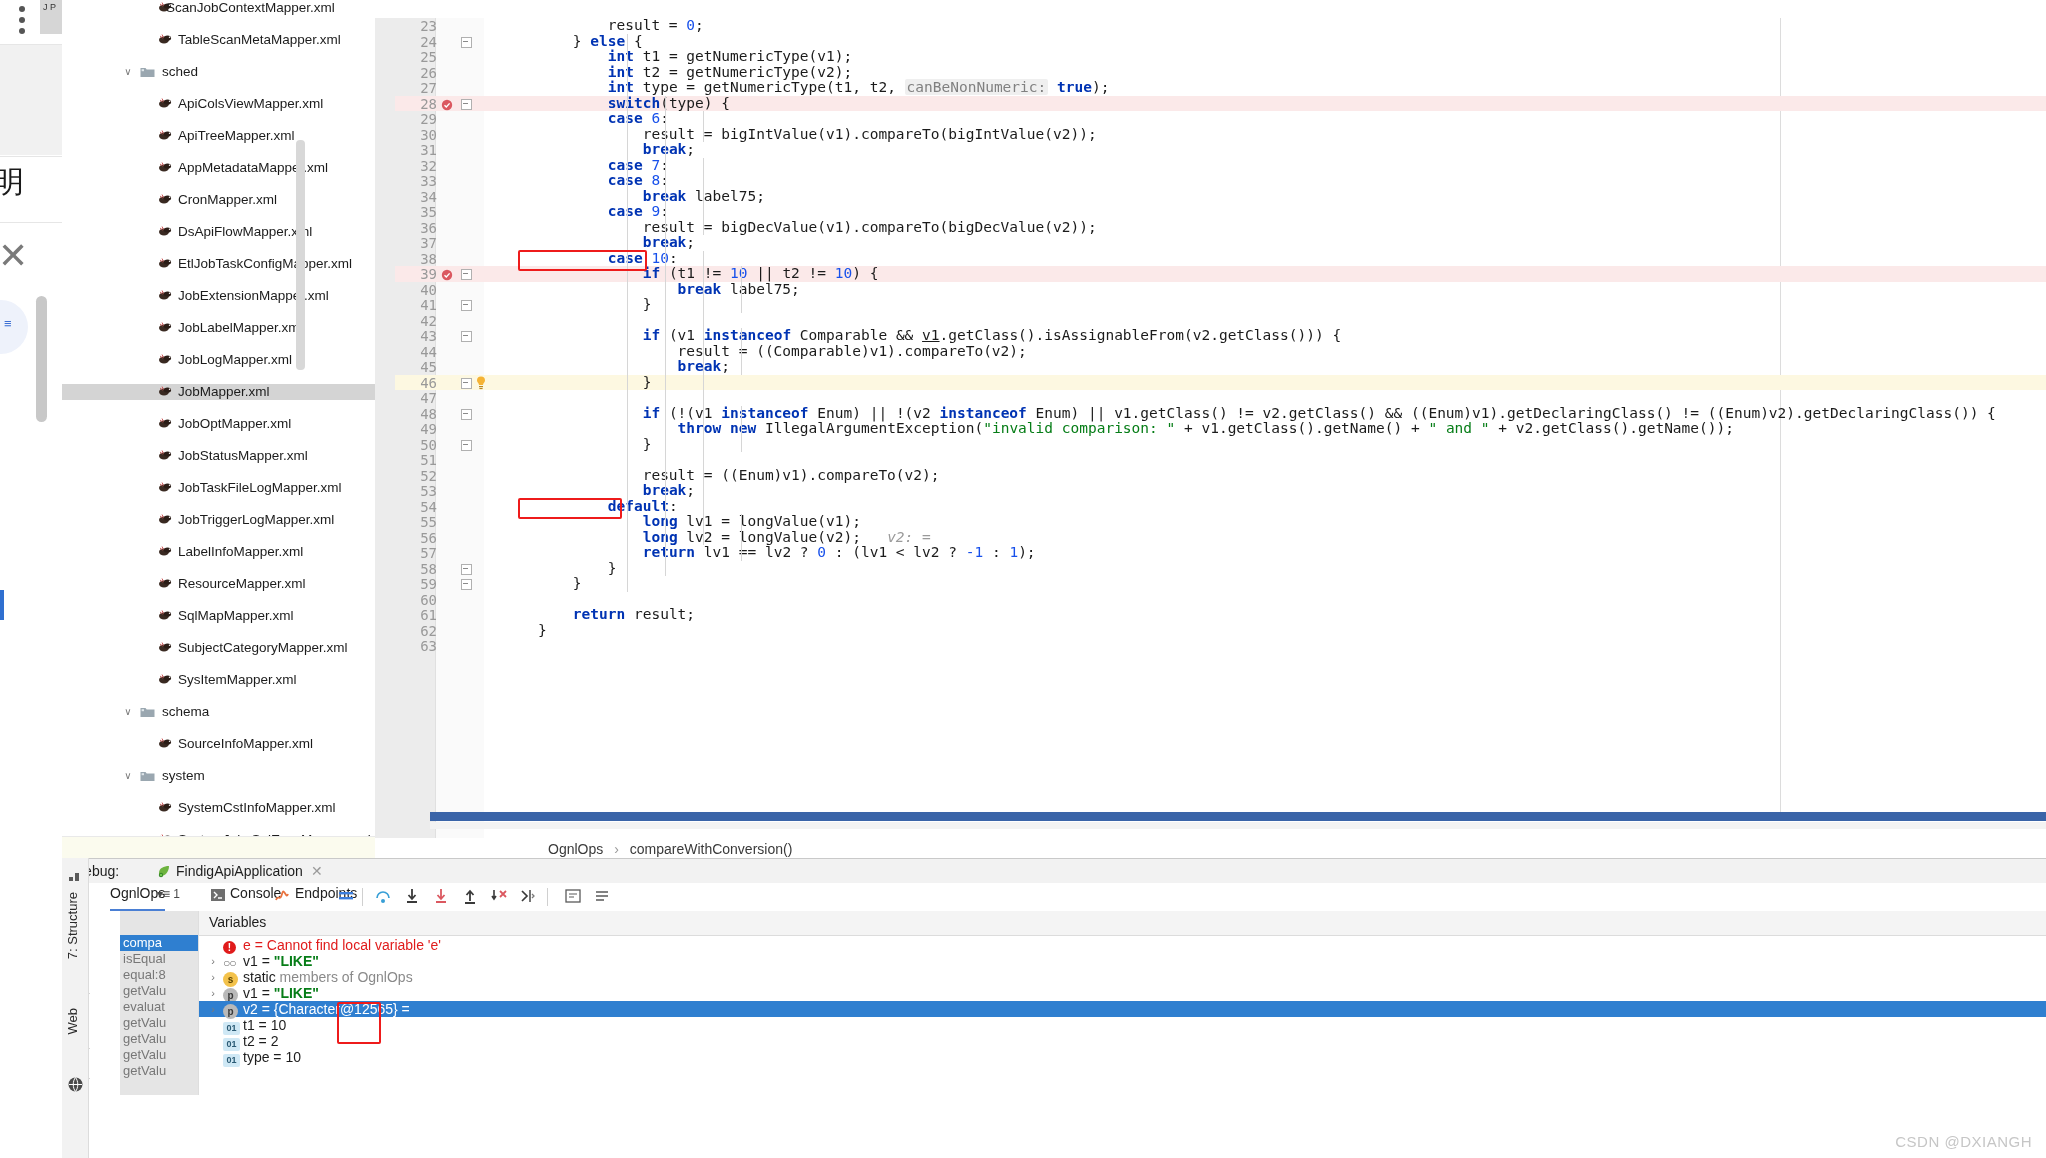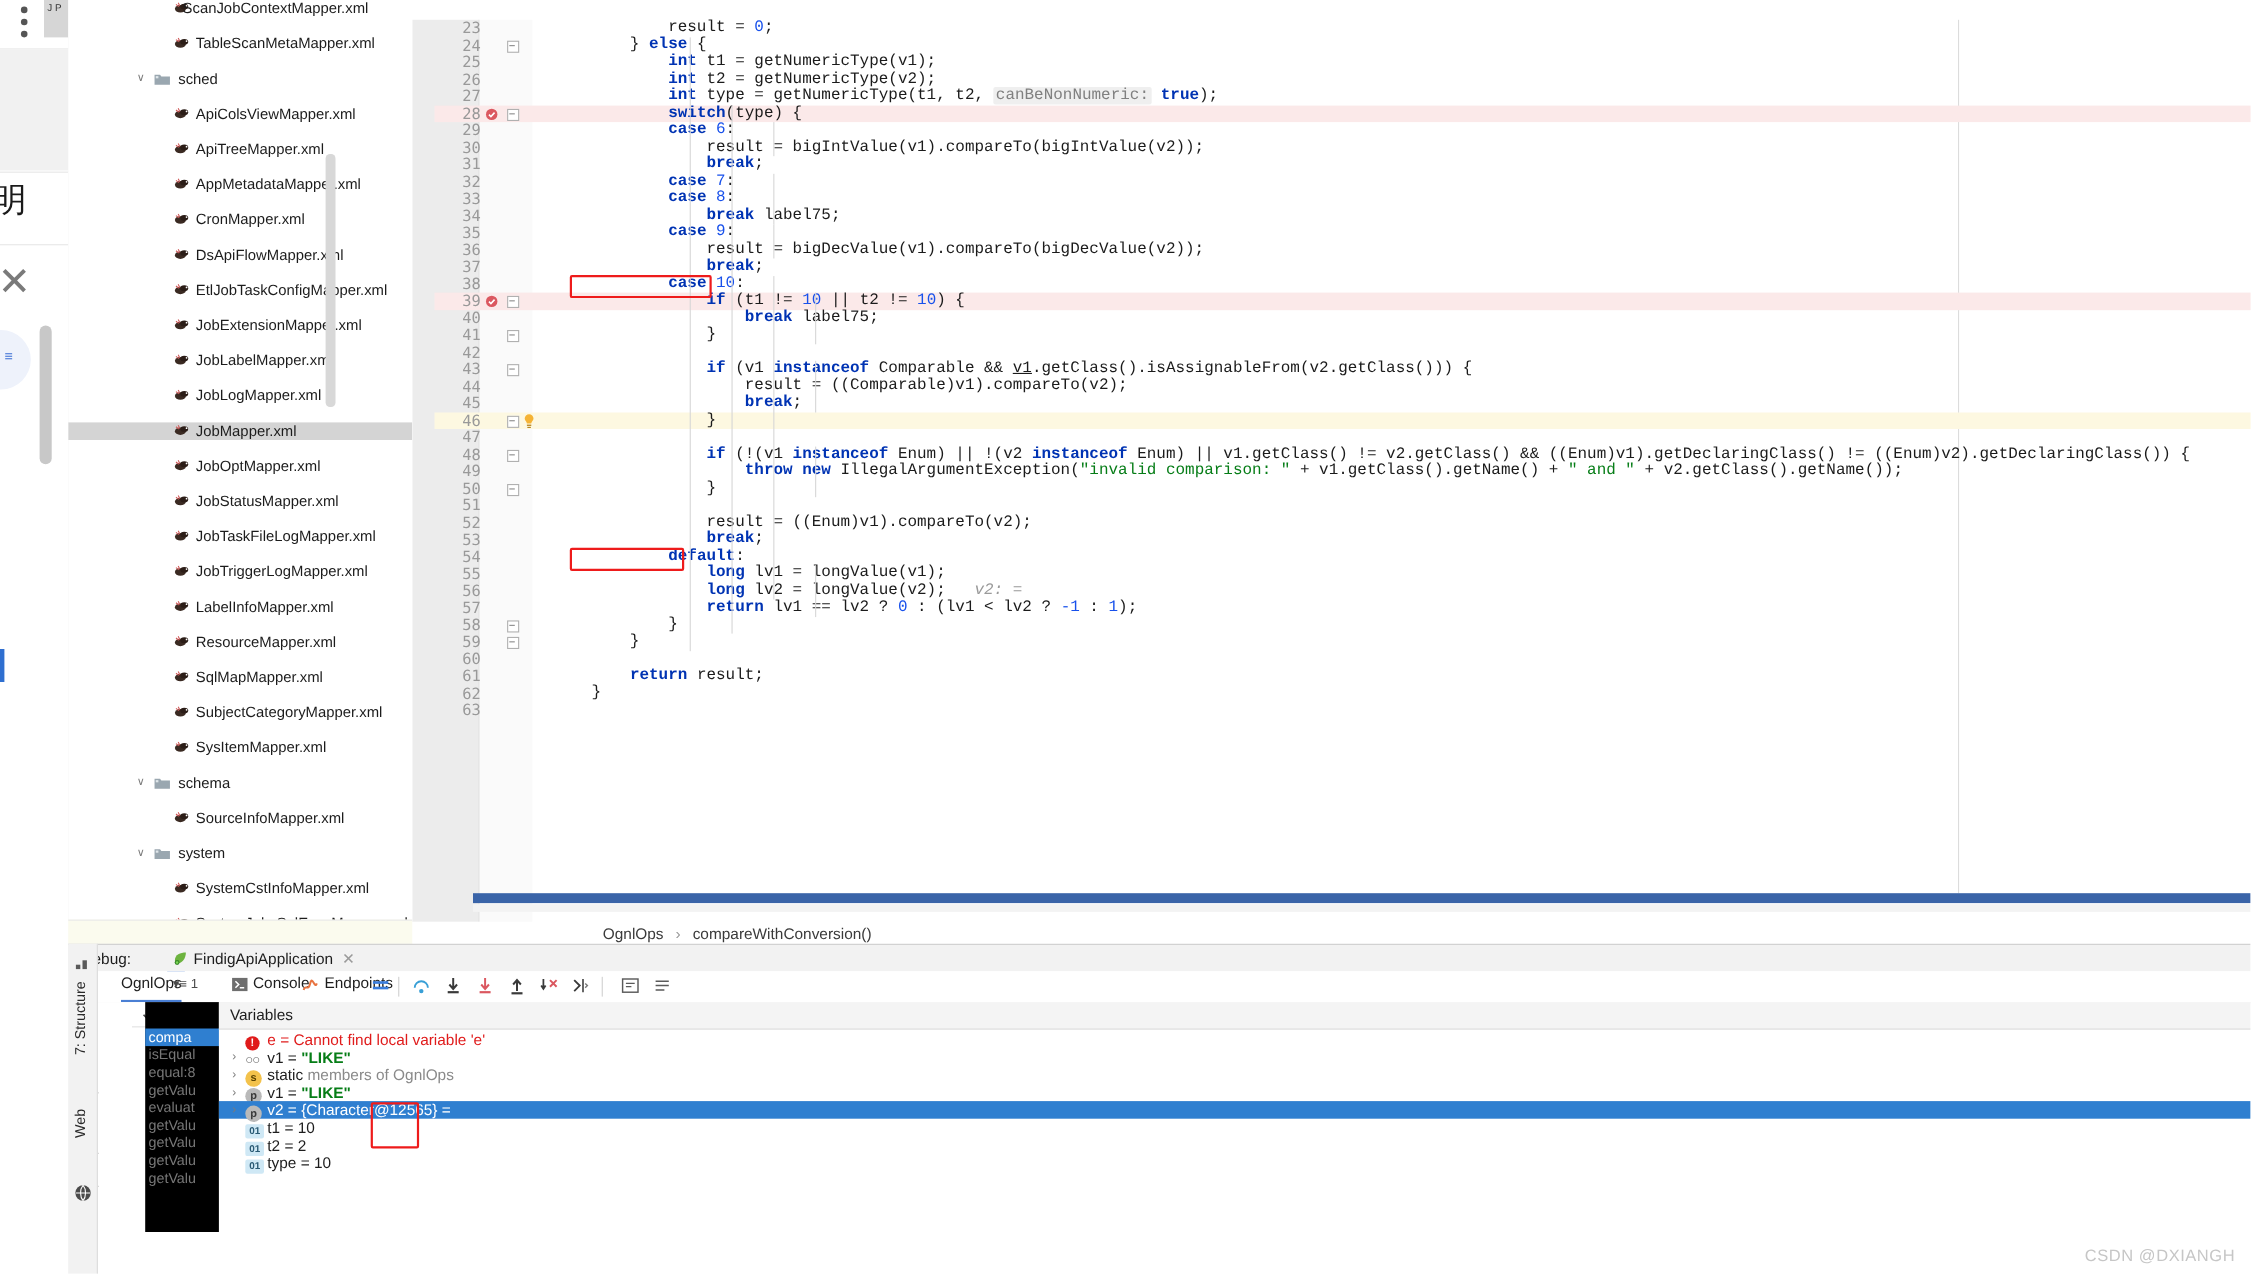--- a/index.html
+++ b/index.html
@@ -47,21 +47,21 @@
   .ed-banner{position:absolute;left:0;top:0;width:1671px;height:18px;background:#fdf6e3;
              font-size:13px;color:#1d1d1d;line-height:14px;padding-left:4px;box-sizing:border-box;overflow:hidden;}
   .gutter{position:absolute;left:0;top:18px;width:60px;height:820px;background:#ececec;border-right:1px solid #e0e0e0;}
   .gutter2{position:absolute;left:61px;top:18px;width:48px;height:820px;background:#fafafa;}
   .code{position:absolute;left:0;top:18px;width:1671px;height:820px;font-family:"DejaVu Sans Mono","Liberation Mono",monospace;font-size:14.5px;margin-left:20px;}
   .ln{position:absolute;height:15.5px;line-height:15.5px;white-space:pre;}
   .lnum{position:absolute;left:0;width:42px;text-align:right;color:#999;font-family:"DejaVu Sans Mono",monospace;font-size:14px;}
   .lrow{position:absolute;left:0;width:1671px;height:15.5px;}
   .lrow.red{background:#fbe9e9;}
   .lrow.yellow{background:#fdf8e1;}
-  .ltxt{position:absolute;left:108px;white-space:pre;color:#1b1b1b;font-family:Liberation Mono, monospace;}
+  .ltxt{position:absolute;left:108px;white-space:pre;color:#1b1b1b;}
   .kw{color:#0033b3;font-weight:bold;}
   .num{color:#1750eb;}
   .str{color:#067d17;}
   .hint{color:#9a9a9a;font-style:italic;}
   .hintbox{background:#efefef;color:#808080;font-style:normal;padding:0 2px;border-radius:2px;}
   .und{text-decoration:underline;}
   .bp{position:absolute;left:46px;width:12px;height:12px;}
   .fold-m{position:absolute;left:66px;width:9px;height:9px;border:1px solid #b0b0b0;background:#fff;}
   .fold-m:after{content:"";position:absolute;left:1px;top:3px;width:5px;height:1px;background:#8a8a8a;}
   .bulb{position:absolute;left:80px;width:12px;height:14px;}
@@ -82,21 +82,21 @@
   .dbg-title .tab .ico{position:absolute;left:4px;top:5px;width:15px;height:15px;}
   .dbg-title .tab .nm{position:absolute;left:24px;top:4px;font-size:14px;color:#1d1d1d;white-space:nowrap;}
   .dbg-title .tab .cls{position:absolute;top:4px;font-size:14px;color:#9a9a9a;}
 
   .dbg-toolbar{position:absolute;left:0;top:24px;width:1984px;height:28px;background:#ffffff;border-bottom:1px solid #e1e1e1;}
   .dbg-tab{position:absolute;top:2px;height:24px;font-size:14px;color:#1d1d1d;white-space:nowrap;}
   .dbg-tab.active{border-bottom:2px solid #4a7fd4;font-weight:normal;}
   .tbicon{position:absolute;top:4px;width:18px;height:18px;}
 
   .dbg-left{position:absolute;left:0;top:52px;width:58px;height:248px;background:#ffffff;}
-  .dbg-frames{position:absolute;left:70px;top:52px;width:78px;height:209px;background:#000000;border-right:1px solid #dedede;}
+  .dbg-frames{position:absolute;left:58px;top:52px;width:78px;height:184px;background:#e5e5e5;border-right:1px solid #dedede;}
   .dbg-frames .fr{position:absolute;left:0;width:78px;height:16px;line-height:16px;font-size:13px;color:#777;white-space:nowrap;overflow:hidden;padding-left:3px;box-sizing:border-box;}
   .dbg-frames .fr.sel{background:#2f7fd0;color:#fff;}
   .frm-tool{position:absolute;left:58px;top:52px;width:78px;height:22px;background:#fff;border-bottom:1px solid #e2e2e2;}
 
   .vars{position:absolute;left:137px;top:52px;width:1847px;height:248px;background:#ffffff;}
   .vars-tabbar{position:absolute;left:0;top:0;width:1847px;height:24px;background:#f4f4f4;border-bottom:1px solid #dcdcdc;}
   .vars-tabbar .vt{position:absolute;left:10px;top:3px;font-size:14px;color:#1d1d1d;}
   .vrow{position:absolute;left:0;width:1847px;height:16px;line-height:16px;font-size:14px;white-space:nowrap;}
   .vrow.sel{background:#2f7fd0;}
   .vrow .exp{position:absolute;left:8px;top:0;width:12px;text-align:center;color:#7a7a7a;font-size:11px;}

